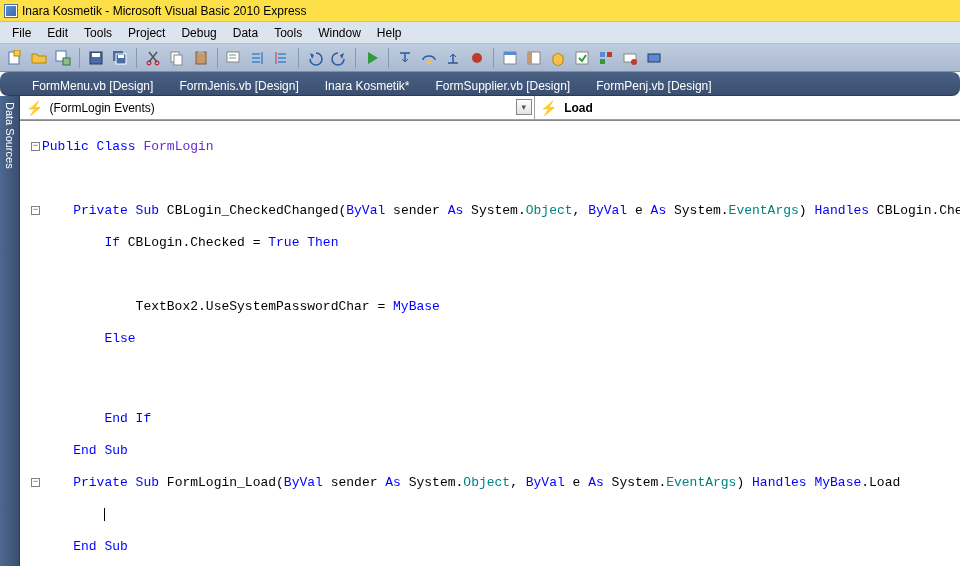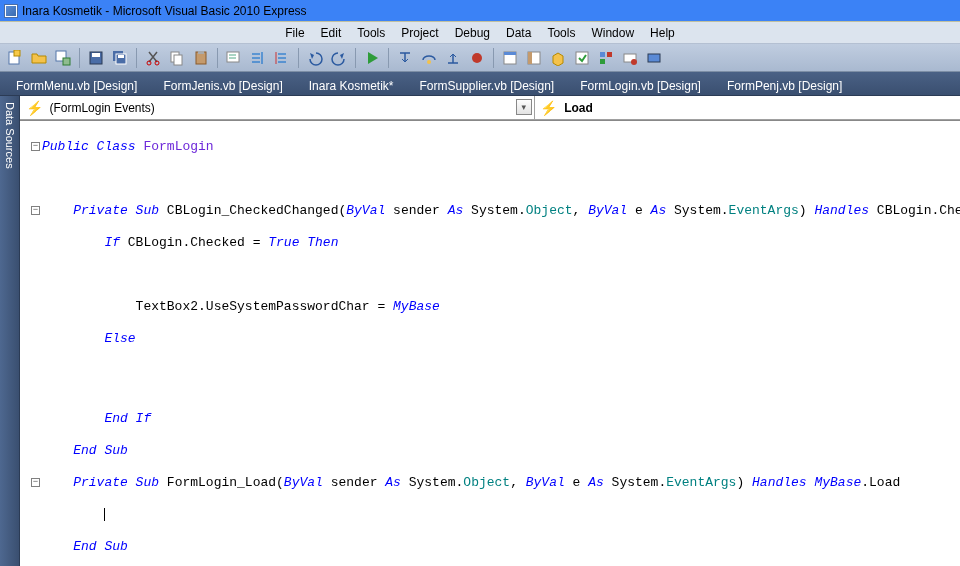--- a/index.html
+++ b/index.html
@@ -6,39 +6,38 @@
   body {
     margin: 0;
     font-family: "Segoe UI", Tahoma, sans-serif;
     font-size: 12px;
     background: #fff;
     overflow: hidden;
     width: 960px; height: 566px;
   }
   .titlebar {
     height: 22px;
-    background: #3b82f6;
+    background: #fde047;
     border-bottom: 1px solid #c0c0a0;
     display: flex; align-items: center;
     padding: 8px 4px;
     font-size: 12px;
   }
   .titlebar .ico {
     width: 14px; height: 14px; margin-right: 4px;
     background: #fff; border:1px solid #4a6da7;
     display:inline-block; position:relative;
   }
   .titlebar .ico:before{content:"";position:absolute;left:1px;top:1px;width:10px;height:10px;background:linear-gradient(135deg,#5b8dd6,#3a6bb0);}
   .menubar {
     height: 22px;
     background: #dce4ee;
     border-bottom: 1px solid #b4c0d2;
     display: flex; align-items: center;
     padding: 0 4px;
-    justify-content: center;
   }
   .menubar .mi { padding: 2px 8px; cursor: default; }
   .toolbar {
     height: 28px;
     background: linear-gradient(#c0cde0,#a9b9d0);
     border-bottom: 1px solid #7d8ea5;
     display: flex; align-items: center;
     padding: 0 4px;
     gap:2px;
   }
@@ -48,22 +47,23 @@
     border:1px solid transparent;
     border-radius:2px;
     color:#333;
   }
   .tbtn svg { width:16px;height:16px; }
   .tsep { width:1px;height:20px;background:#8899b0;margin:0 3px; }
   .tabstrip {
     height: 24px;
     background: linear-gradient(#4a6185,#3a4f70);
     display: flex; align-items: flex-end;
-    padding: 0 4px;
+    padding: 0 20px;
     border-bottom:1px solid #2b3b55;
+    border-radius:8px;
   }
   .ftab {
     height: 20px;
     padding: 2px 12px 0 12px;
     color:#fff;
     font-size:12px;
     display:flex;align-items:center;gap:6px;
     border-top-left-radius:3px;border-top-right-radius:3px;
     cursor:default;
     margin-right:2px;
@@ -136,21 +136,21 @@
     user-select:none;
     position:relative;
   }
   .code .gutter .box {
     position:absolute;right:0;top:3px;
     width:9px;height:9px;border:1px solid #808080;
     font-size:9px;line-height:7px;text-align:center;
     background:#fff;color:#555;
   }
   .code .txt { padding-left:2px; }
-  .k { color:#0000ff;font-style:italic; }
+  .k { color:#0000ff; }
   .t { color:#6d28d9; }
   .g { color:#008080; }
   .caret { display:inline-block;width:0;border-left:1px solid #000;height:13px;vertical-align:middle; }
 </style>
 </head>
 <body>
 
 <div class="titlebar">
   <span class="ico"></span>
   <span>Inara Kosmetik - Microsoft Visual Basic 2010 Express</span>
@@ -336,23 +336,20 @@
       <span>FormMenu.vb [Design]</span>
     </div>
   <div class="ftab">
       <span>FormJenis.vb [Design]</span>
     </div>
   <div class="ftab">
       <span>Inara Kosmetik*</span>
     </div>
   <div class="ftab">
       <span>FormSupplier.vb [Design]</span>
-    </div>
-  <div class="ftab">
-      <span>FormLogin.vb [Design]</span>
     </div>
   <div class="ftab">
       <span>FormPenj.vb [Design]</span>
     </div>
 </div>
 
 <div class="workarea">
 
   <div class="datasources">
     <span>Data Sources</span>

